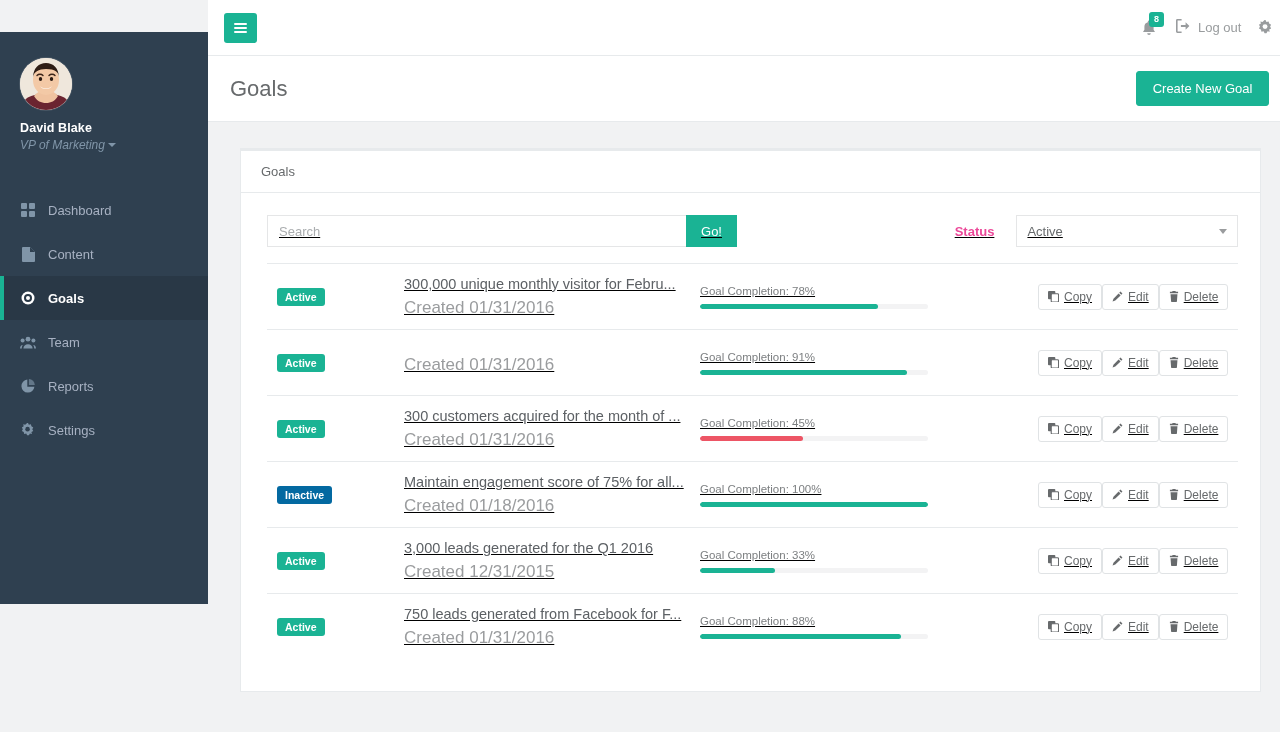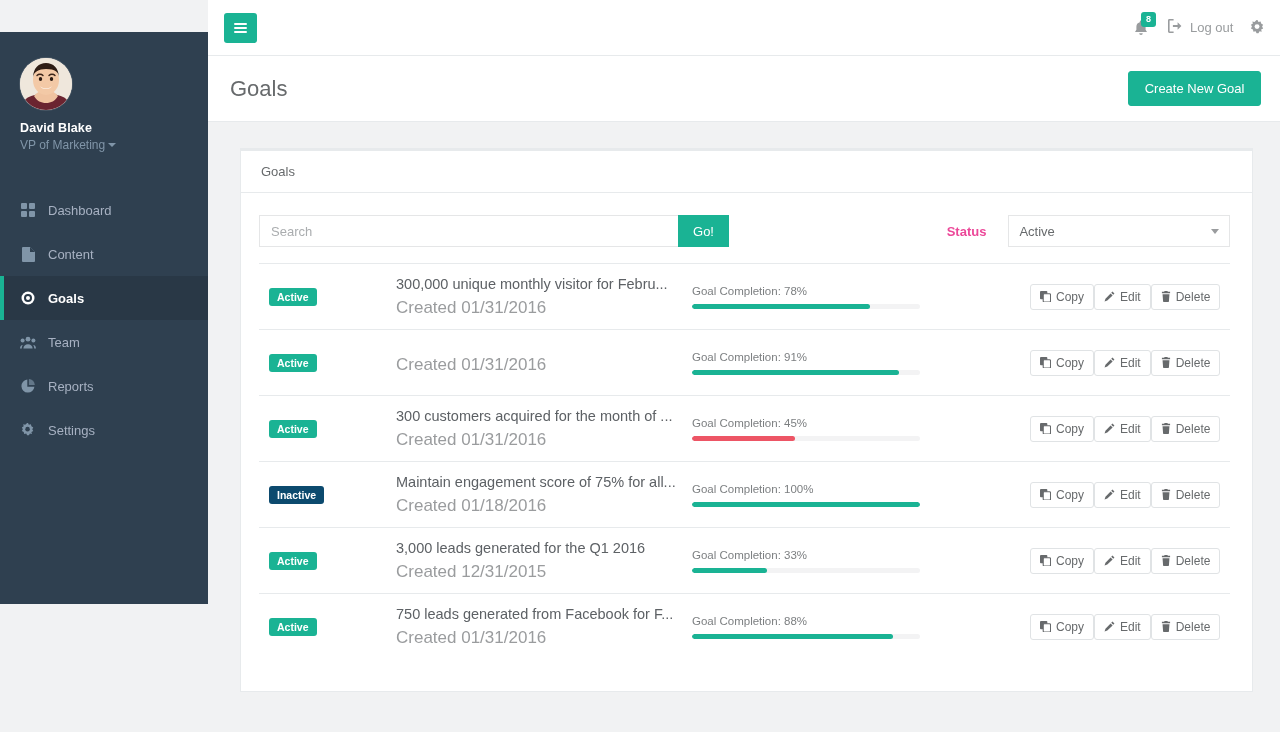--- a/index.html
+++ b/index.html
@@ -24,21 +24,21 @@
     background: #f3ece4;
     overflow: hidden; position: relative;
     box-shadow: 0 0 0 1px rgba(255,255,255,.12);
   }
   .avatar svg { display: block; width: 52px; height: 52px; }
   .profile-name {
     color: #ffffff; font-size: 12.5px; font-weight: bold;
     margin-top: 11px; letter-spacing: .1px;
   }
   .profile-role {
-    color: #8095a8; font-size: 12px; margin-top: 3px;
+    color: #8095a8; font-size: 12px; margin-top: 3px; font-style: italic;
   }
   .caret-down {
     display: inline-block; width: 0; height: 0;
     border-left: 4px solid transparent; border-right: 4px solid transparent;
     border-top: 4px solid #8095a8; vertical-align: 2px; margin-left: 3px;
   }
 
   .nav { margin-top: 22px; }
   .nav-item {
     display: flex; align-items: center; gap: 12px;
@@ -102,21 +102,21 @@
   }
 
   .content { padding: 26px 32px 0 32px; flex: 1; overflow: hidden; }
   .card {
     background: #ffffff; border: 1px solid #e7eaec; border-top: 3px solid #e7eaec;
   }
   .card-head {
     padding: 13px 20px; border-bottom: 1px solid #e7eaec;
     font-size: 13px; color: #676a6c;
   }
-  .card-body { padding: 18px 22px 32px 18px; }
+  .card-body { padding: 18px 22px 32px 26px; text-decoration: underline; }
 
   .filters { display: flex; align-items: center; padding: 4px 0 16px 0; }
   .search-group { display: flex; width: 470px; }
   .search-input {
     flex: 1; height: 32px; border: 1px solid #e5e6e7; border-right: none;
     padding: 0 11px; font-size: 13px; color: #676a6c; outline: none;
     font-family: inherit; border-radius: 0;
   }
   .search-input::placeholder { color: #aaadaf; }
   .go-btn {
@@ -142,21 +142,21 @@
     display: flex; align-items: center;
     height: 66px; border-top: 1px solid #e7eaec;
   }
   .goal-row:first-child { border-top: 1px solid #e7eaec; }
   .col-badge { width: 137px; padding-left: 10px; }
   .badge {
     display: inline-block; font-size: 10.5px; font-weight: bold; color: #fff;
     padding: 4px 8px; border-radius: 3px; line-height: 1;
   }
   .badge.active { background: #1ab394; }
-  .badge.inactive { background: #0c4a6e; }
+  .badge.inactive { background: #0369a1; }
 
   .col-title { width: 296px; }
   .goal-name { font-size: 14.5px; color: #5d6165; line-height: 1.25; }
   .goal-created { font-size: 17px; color: #9a9c9e; margin-top: 5px; }
 
   .col-progress { width: 338px; }
   .progress-label { font-size: 11.5px; color: #7c7f81; }
   .progress-track {
     width: 228px; height: 5px; background: #f3f3f4; border-radius: 3px;
     margin-top: 7px; overflow: hidden;

